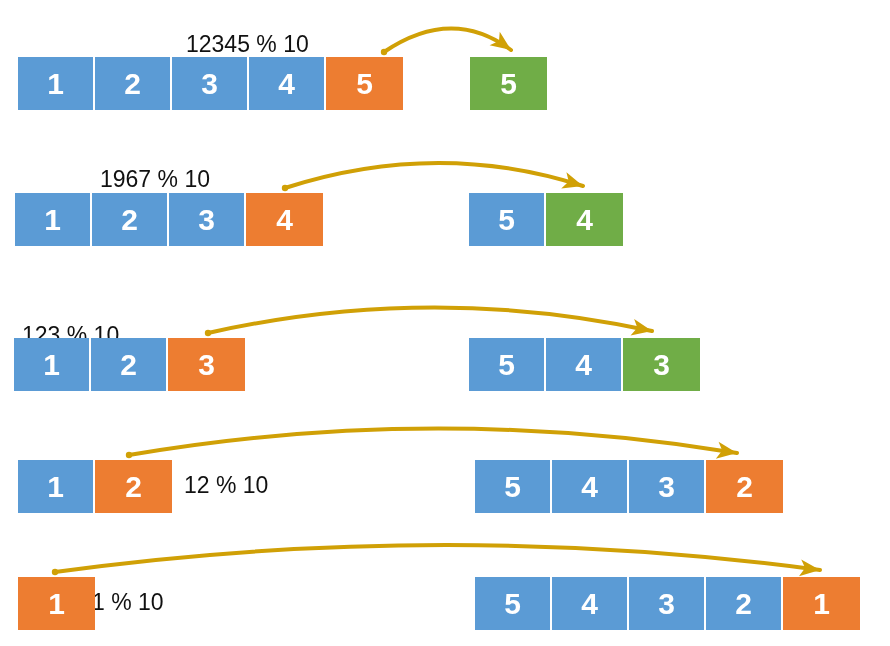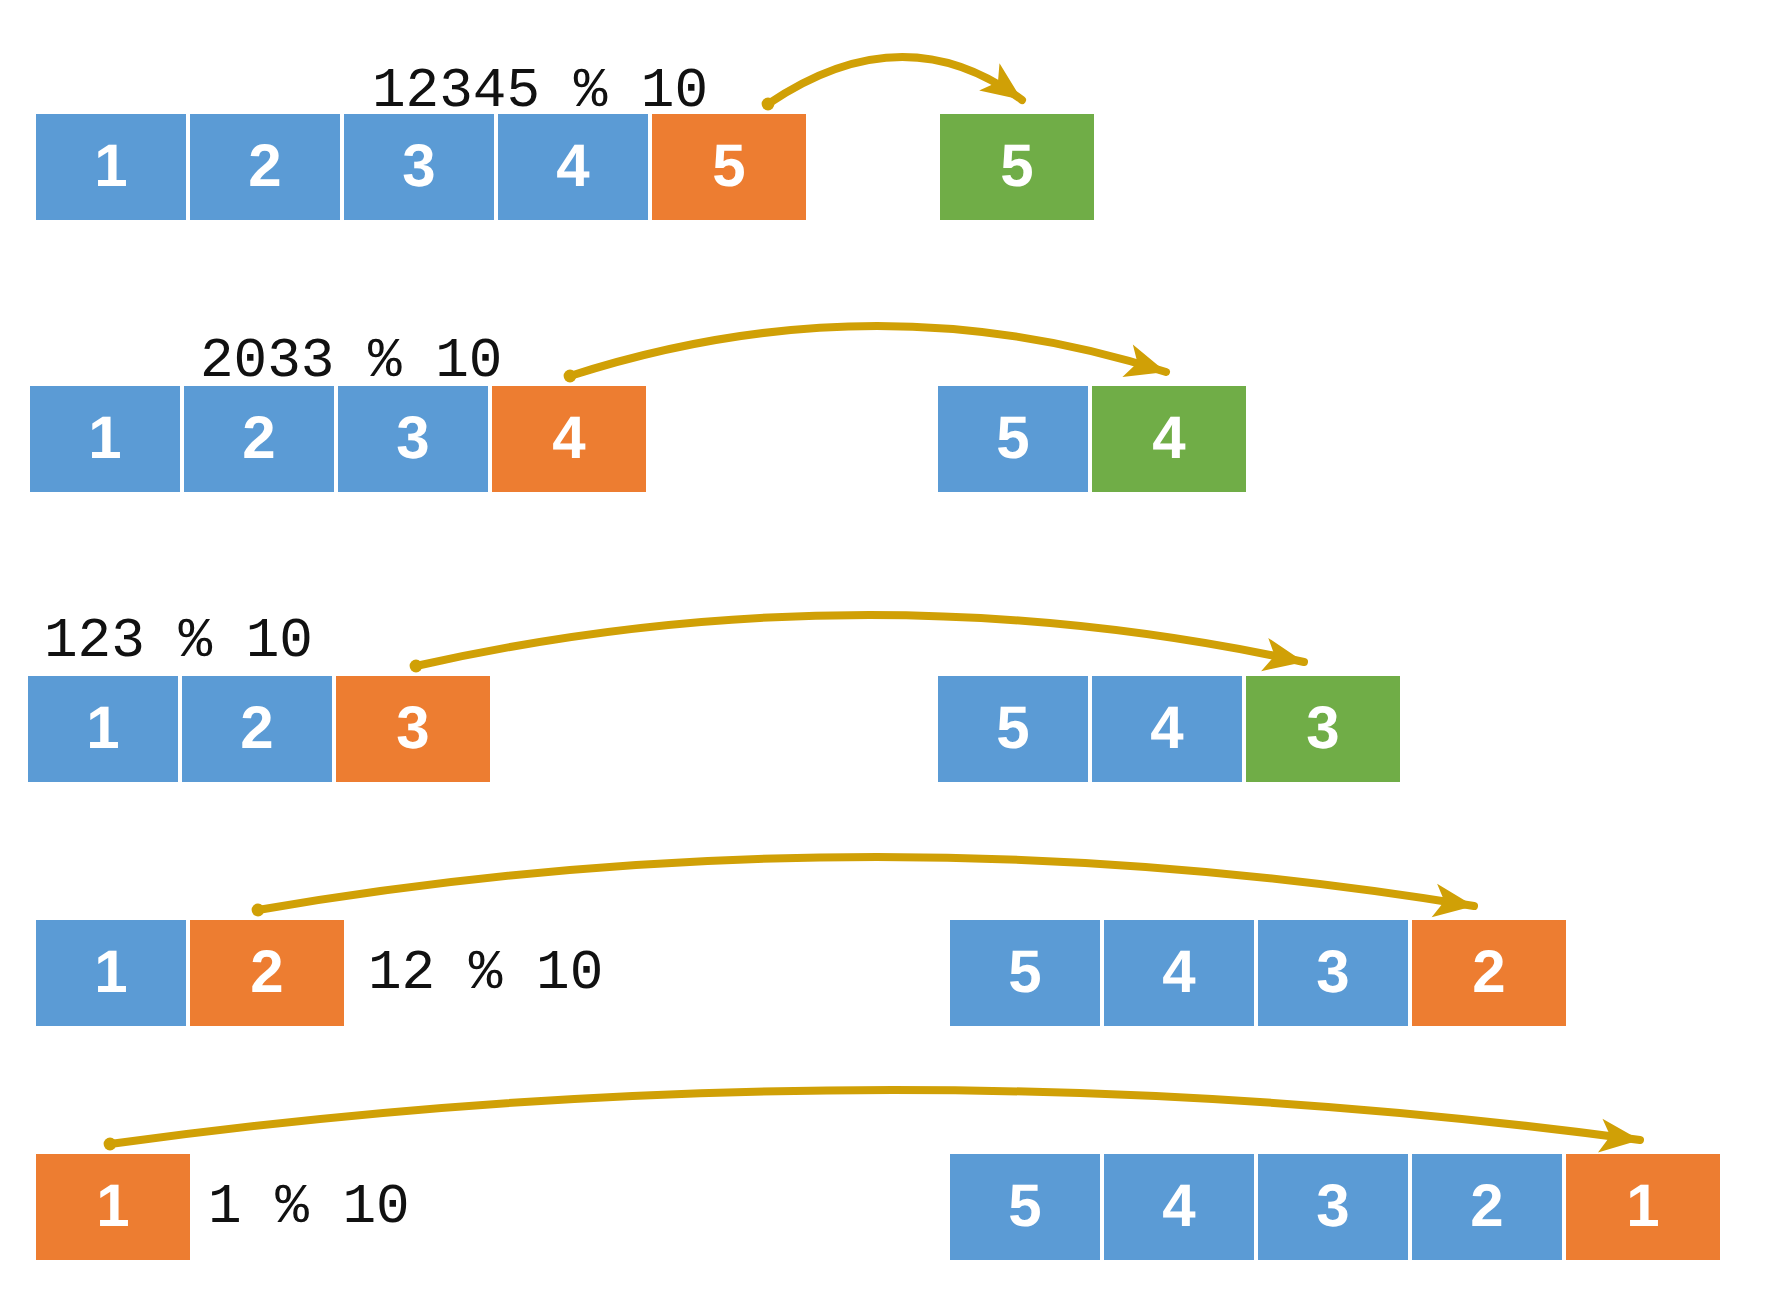--- a/index.html
+++ b/index.html
@@ -44,22 +44,22 @@
   }
   .cell:last-child {
     border-right: none;
   }
   .cell.blue   { background: #5B9BD5; }
   .cell.orange { background: #ED7D31; }
   .cell.green  { background: #70AD47; }
 
   .expr-label {
     position: absolute;
-    font-family: Liberation Mono, monospace;
-    font-size: 28px;
+    font-family: Liberation Sans, sans-serif;
+    font-size: 23px;
     color: #111111;
     white-space: nowrap;
     line-height: 1;
   }
   .arrow-layer {
     position: absolute;
     left: 0;
     top: 0;
     width: 890px;
     height: 646px;
@@ -78,34 +78,34 @@
           <div class="cell blue">2</div>
           <div class="cell blue">3</div>
           <div class="cell blue">4</div>
           <div class="cell orange">5</div>
         </div>
         <div class="cell-group" style="left: 470px; top: 57px;">
           <div class="cell green">5</div>
         </div>
       </div>
       <div class="row">
-        <div class="expr-label" style="left: 100px; top: 168px;">2033 % 10</div>
+        <div class="expr-label" style="left: 100px; top: 168px;">1967 % 10</div>
         <div class="cell-group" style="left: 15px; top: 193px;">
           <div class="cell blue">1</div>
           <div class="cell blue">2</div>
           <div class="cell blue">3</div>
           <div class="cell orange">4</div>
         </div>
         <div class="cell-group" style="left: 469px; top: 193px;">
           <div class="cell blue">5</div>
           <div class="cell green">4</div>
         </div>
       </div>
       <div class="row">
-        <div class="expr-label" style="left: 22px; top: 308px;">123 % 10</div>
+        <div class="expr-label" style="left: 22px; top: 324px;">123 % 10</div>
         <div class="cell-group" style="left: 14px; top: 338px;">
           <div class="cell blue">1</div>
           <div class="cell blue">2</div>
           <div class="cell orange">3</div>
         </div>
         <div class="cell-group" style="left: 469px; top: 338px;">
           <div class="cell blue">5</div>
           <div class="cell blue">4</div>
           <div class="cell green">3</div>
         </div>
@@ -117,21 +117,21 @@
           <div class="cell orange">2</div>
         </div>
         <div class="cell-group" style="left: 475px; top: 460px;">
           <div class="cell blue">5</div>
           <div class="cell blue">4</div>
           <div class="cell blue">3</div>
           <div class="cell orange">2</div>
         </div>
       </div>
       <div class="row">
-        <div class="expr-label" style="left: 104px; top: 591px;">1 % 10</div>
+        <div class="expr-label" style="left: 92px; top: 591px;">1 % 10</div>
         <div class="cell-group" style="left: 18px; top: 577px;">
           <div class="cell orange">1</div>
         </div>
         <div class="cell-group" style="left: 475px; top: 577px;">
           <div class="cell blue">5</div>
           <div class="cell blue">4</div>
           <div class="cell blue">3</div>
           <div class="cell blue">2</div>
           <div class="cell orange">1</div>
         </div>

